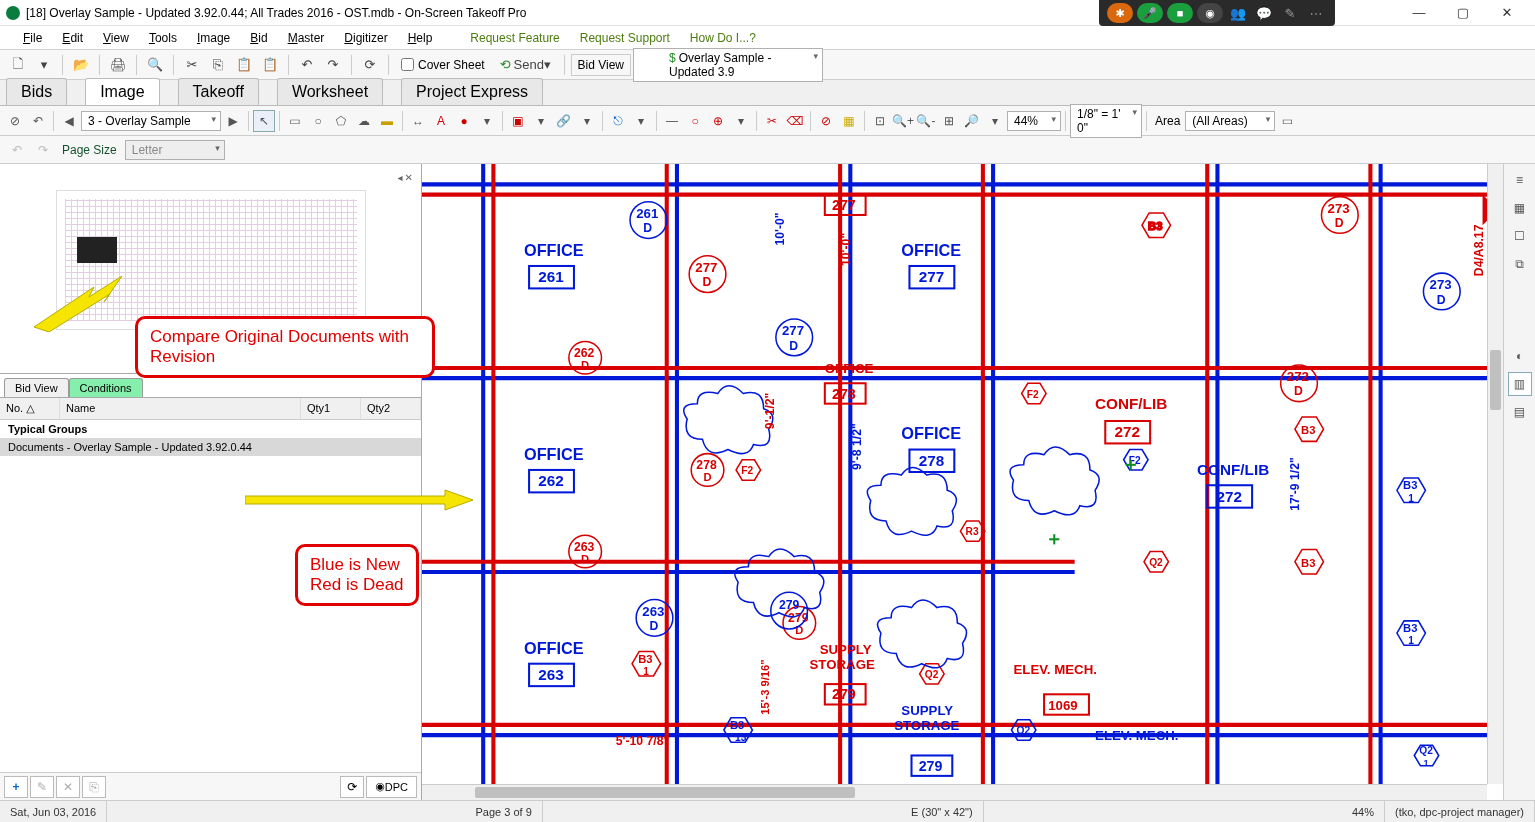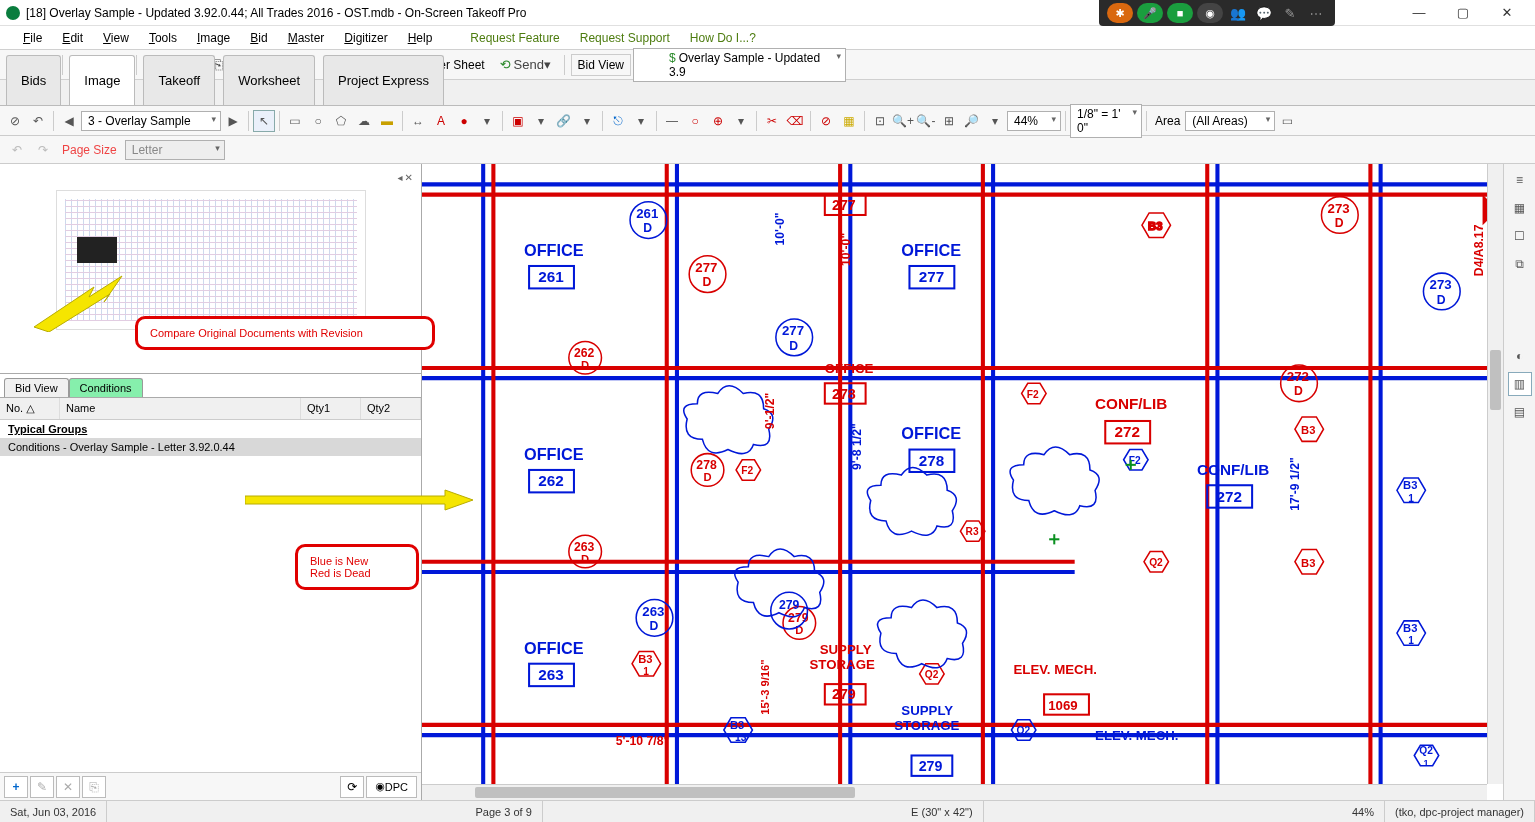--- a/index.html
+++ b/index.html
@@ -31,21 +31,21 @@
 .tb-btn { width: 24px; height: 24px; display: flex; align-items: center; justify-content: center; font-size: 13px; color: #444; border: 1px solid transparent; }
 .tb-sep { width: 1px; height: 20px; background: #ccc; margin: 0 4px; }
 .tb-label { font-size: 12px; padding: 0 4px; }
 .tb-dd { border: 1px solid #b0b0b0; background: #fff; padding: 2px 18px 2px 6px; font-size: 12px; position: relative; }
 .tb-dd::after { content: "▾"; position: absolute; right: 4px; top: 2px; color: #666; font-size: 9px; }
 .tb-check { display: flex; align-items: center; gap: 4px; padding: 0 6px; }
 .tb-check input { width: 13px; height: 13px; }
 
 
 .tabs-row { height: 26px; display: flex; align-items: flex-end; background: #f0f0f0; border-bottom: 1px solid #bbb; padding-left: 6px; }
-.tab { padding: 17px 14px; border: 1px solid #bbb; border-bottom: none; background: #e8e8e8; margin-right: 8px; font-size: 13px; border-radius: 3px 3px 0 0; }
+.tab { padding: 4px 14px; border: 1px solid #bbb; border-bottom: none; background: #e8e8e8; margin-right: 18px; font-size: 16px; border-radius: 3px 3px 0 0; }
 .tab.active { background: #fff; font-weight: normal; }
 
 
 .img-toolbar { height: 30px; display: flex; align-items: center; padding: 0 4px; gap: 1px; border-bottom: 1px solid #ccc; background: #f7f7f7; }
 .img-tb-btn { width: 22px; height: 22px; display: flex; align-items: center; justify-content: center; font-size: 12px; color: #555; }
 .img-tb-sep { width: 1px; height: 20px; background: #ccc; margin: 0 3px; }
 .nav-combo { width: 140px; }
 .zoom-combo { width: 54px; }
 .scale-combo { width: 72px; }
 .area-combo { width: 90px; }
@@ -65,21 +65,21 @@
 
 .left-tabs { height: 24px; display: flex; align-items: flex-end; padding-left: 4px; border-bottom: 1px solid #aaa; }
 .left-tab { padding: 3px 10px; border: 1px solid #999; border-bottom: none; font-size: 11px; background: #f0f0f0; border-radius: 3px 3px 0 0; }
 .left-tab.active { background: #86efac; }
 
 
 .cond-table { flex: 1; background: #fff; overflow: auto; font-size: 11px; }
 .cond-header { display: flex; background: #f0f0f0; border-bottom: 1px solid #ccc; }
 .cond-header > div { padding: 4px 6px; border-right: 1px solid #ddd; }
 .cond-row { padding: 3px 8px; }
-.cond-row.group { font-weight: bold; text-decoration: underline; }
+.cond-row.group { font-weight: bold; }
 .cond-row.sel { background: #d8d8d8; }
 
 
 .left-actions { height: 28px; border-top: 1px solid #ccc; display: flex; align-items: center; padding: 0 4px; gap: 2px; background: #f7f7f7; }
 .act-btn { width: 24px; height: 22px; display: flex; align-items: center; justify-content: center; border: 1px solid #bbb; background: #fff; font-size: 12px; }
 .dpc-btn { padding: 0 8px; width: auto; font-size: 11px; }
 
 
 .canvas-wrap { flex: 1; position: relative; overflow: hidden; background: #fff; }
 .canvas { position: absolute; inset: 0; }
@@ -91,21 +91,21 @@
 
 .right-tools { width: 32px; border-left: 1px solid #ccc; background: #f4f4f4; display: flex; flex-direction: column; align-items: center; padding-top: 4px; gap: 4px; }
 .rt-btn { width: 24px; height: 24px; display: flex; align-items: center; justify-content: center; border: 1px solid transparent; font-size: 12px; color: #555; }
 
 
 .statusbar { height: 22px; background: #f0f0f0; border-top: 1px solid #ccc; display: flex; align-items: center; font-size: 11px; color: #333; }
 .status-cell { padding: 0 10px; border-right: 1px solid #ccc; height: 100%; display: flex; align-items: center; }
 .status-spacer { flex: 1; }
 
 
-.callout { position: absolute; border: 3px solid #e00000; border-radius: 10px; background: #fff; padding: 8px 12px; color: #e00000; font-size: 11px; font-weight: 500; z-index: 50; }
+.callout { position: absolute; border: 3px solid #e00000; border-radius: 10px; background: #fff; padding: 8px 12px; color: #e00000; font-size: 17px; font-weight: 500; z-index: 50; }
 .yellow-arrow { position: absolute; z-index: 49; }
 
 
 .room-label { fill: #0018d8; font-family: Arial; font-weight: 600; }
 .room-label-red { fill: #d80000; font-family: Arial; font-weight: 600; }
 .room-num-box { fill: none; stroke: #0018d8; stroke-width: 2; }
 .room-num-box-red { fill: none; stroke: #d80000; stroke-width: 2; }
 .wall-blue { stroke: #0018d8; stroke-width: 4; fill: none; }
 .wall-red { stroke: #d80000; stroke-width: 4; fill: none; }
 .thin-blue { stroke: #0018d8; stroke-width: 1.5; fill: none; }
@@ -174,21 +174,21 @@
   <div class="tb-sep"></div>
   <div class="tb-check">
     <input type="checkbox" style="">
     <span>Cover Sheet</span>
   </div>
   <div class="tb-btn" style="width:auto;padding:0 6px;">
     <span style="color:#2a8a2a;margin-right:3px;">⟲</span><span>Send</span> ▾
   </div>
   <div class="tb-sep"></div>
   <div class="tb-label" style="border:1px solid #ccc;padding:3px 6px;">Bid View</div>
-  <div class="tb-dd" style="width:213px;padding-left:35px;">
+  <div class="tb-dd" style="width:190px;padding-left:35px;">
     <span style="color:#2a8a2a;margin-right:3px;">$</span><span>Overlay Sample - Updated 3.9</span>
   </div>
 </div>
 
 <div class="tabs-row">
   <div class="tab">Bids</div>
   <div class="tab active">Image</div>
   <div class="tab">Takeoff</div>
   <div class="tab">Worksheet</div>
   <div class="tab">Project Express</div>
@@ -245,21 +245,21 @@
   <div class="tb-dd scale-combo"><span>1/8" = 1' 0"</span></div>
   <div class="img-tb-sep"></div>
   <span class="tb-label">Area</span>
   <div class="tb-dd area-combo"><span>(All Areas)</span></div>
   <div class="img-tb-btn">▭</div>
 </div>
 
 <div class="pagesize-row">
   <div class="img-tb-btn" style="color:#bbb;">↶</div>
   <div class="img-tb-btn" style="color:#bbb;">↷</div>
-  <span class="tb-label" style="color:#ef4444;">Page Size</span>
+  <span class="tb-label" style="color:#14532d;">Page Size</span>
   <div class="tb-dd" style="width:100px;background:#eee;color:#888;"><span>Letter</span></div>
 </div>
 
 <div class="main">
 
   <div class="left-panel">
     <div class="preview-pane">
       <div class="preview-header">
         <span>◂</span>
         <span>✕</span>
@@ -276,21 +276,21 @@
     </div>
 
     <div class="cond-table">
       <div class="cond-header">
         <div style="width:60px;"><span>No.</span> △</div>
         <div style="flex:1;">Name</div>
         <div style="width:60px;">Qty1</div>
         <div style="width:60px;">Qty2</div>
       </div>
       <div class="cond-row group">Typical Groups</div>
-      <div class="cond-row sel">Conditions - Overlay Sample - Letter 3.92.0.44</div>
+      <div class="cond-row sel">Documents - Overlay Sample - Updated 3.92.0.44</div>
     </div>
 
     <div class="left-actions">
       <div class="act-btn" style="color:#06c;font-weight:bold;">+</div>
       <div class="act-btn" style="color:#aaa;">✎</div>
       <div class="act-btn" style="color:#aaa;">✕</div>
       <div class="act-btn" style="color:#aaa;">⎘</div>
       <div style="flex:1"></div>
       <div class="act-btn">⟳</div>
       <div class="act-btn dpc-btn">◉ <span>DPC</span></div>

